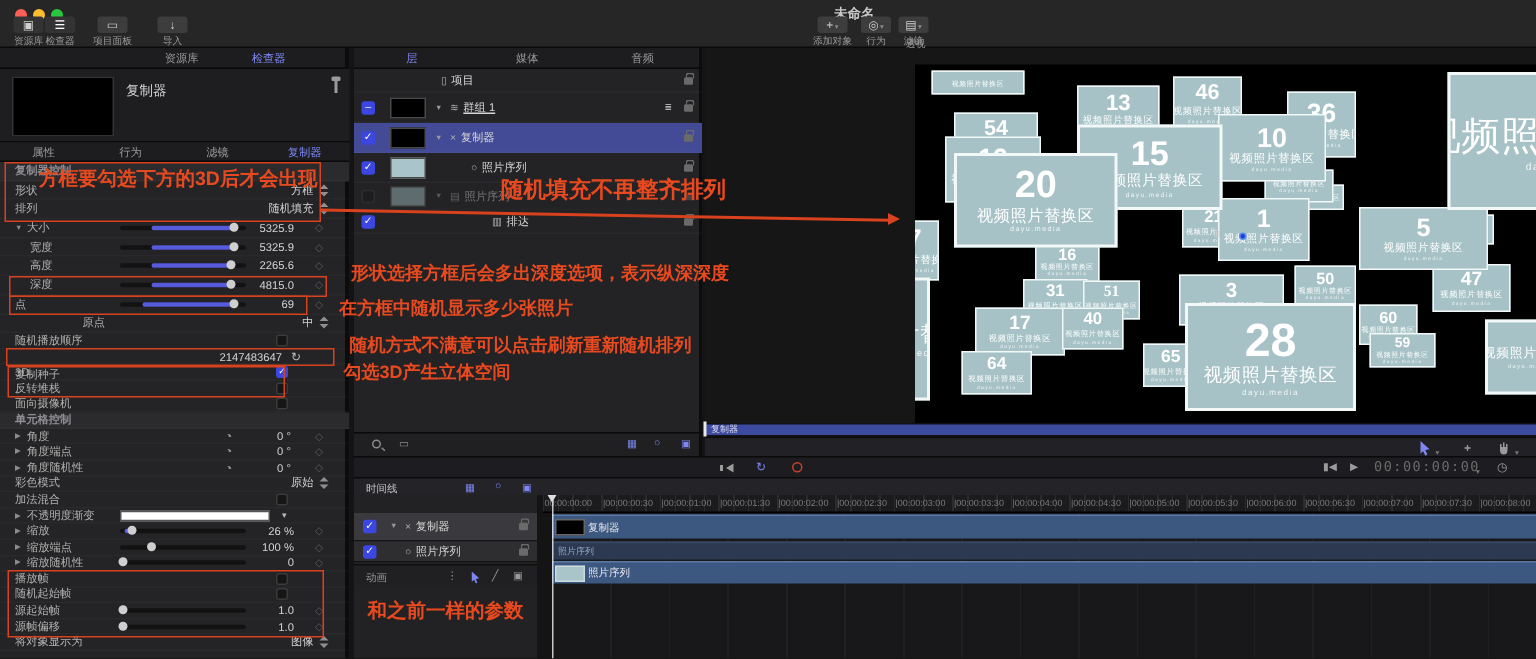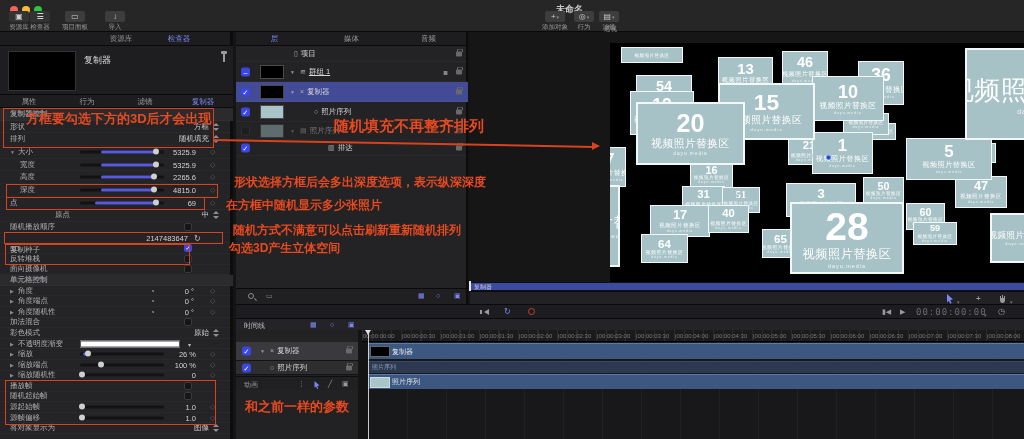--- a/index.html
+++ b/index.html
@@ -300,30 +300,30 @@
         <span class="kf">◇</span>
       </div>
       <div class="irow rb">
         <span class="ilabel" style="left: 18px;">角度随机性</span>
         <span class="disc" style="left: 10px;">▶</span>
         <span class="dialic">◔</span>
         <span class="ival" style="left: 150px; width: 44px;">0 °</span>
         <span class="kf">◇</span>
       </div>
       <div class="irow rb">
-        <span class="ilabel" style="left: 10px;">加法混合</span>
-        <span class="cb"></span>
-      </div>
-      <div class="irow rb">
         <span class="ilabel" style="left: 10px;">彩色模式</span>
         <span class="pval">原始</span>
         <span class="updn">
           <i class="u"></i>
           <i class="d"></i>
         </span>
+      </div>
+      <div class="irow rb">
+        <span class="ilabel" style="left: 10px;">加法混合</span>
+        <span class="cb"></span>
       </div>
       <div class="irow rb">
         <span class="ilabel" style="left: 18px; text-align: center;">不透明度渐变</span>
         <span class="disc" style="left: 10px;">▶</span>
         <div class="gbar"></div>
         <span class="gico">▾</span>
       </div>
       <div class="irow rb">
         <span class="ilabel" style="left: 18px;">缩放</span>
         <span class="disc" style="left: 10px;">▶</span>
@@ -577,21 +577,21 @@
         <span class="card-num" style="font-size: 11.6px;">64</span>
         <span class="card-title" style="font-size: 4.93px;">视频照片替换区</span>
         <span class="card-sub" style="font-size: 3.2px;">dayu.media</span>
       </div>
       <div class="card" style="left: 152px; top: 186px; width: 37px; height: 29px; z-index: 3; border: 1px solid rgb(242, 247, 247);">
         <span class="card-num" style="font-size: 11.6px;">65</span>
         <span class="card-title" style="font-size: 4.93px;">视频照片替换区</span>
         <span class="card-sub" style="font-size: 3.2px;">dayu.media</span>
       </div>
       <div class="card" style="left: 180px; top: 159px; width: 114px; height: 72px; z-index: 6; border: 2px solid rgb(242, 247, 247);">
-        <span class="card-num" style="font-size: 39px;">28</span>
+        <span class="card-num" style="font-size: 31px;">28</span>
         <span class="card-title" style="font-size: 12.24px;">视频照片替换区</span>
         <span class="card-sub" style="font-size: 5.4px;">dayu.media</span>
       </div>
       <div class="card" style="left: -16px; top: 104px; width: 32px; height: 40px; z-index: 2; border: 1px solid rgb(242, 247, 247);">
         <span class="card-num" style="font-size: 16px;">7</span>
         <span class="card-title" style="font-size: 6.8px;">视频照片替换区</span>
         <span class="card-sub" style="font-size: 3.2px;">dayu.media</span>
       </div>
       <div class="card" style="left: -18px; top: 142px; width: 28px; height: 82px; z-index: 2; border: 2px solid rgb(242, 247, 247);">
         <span class="card-title" style="font-size: 13.94px;">视频照片替换区</span>

